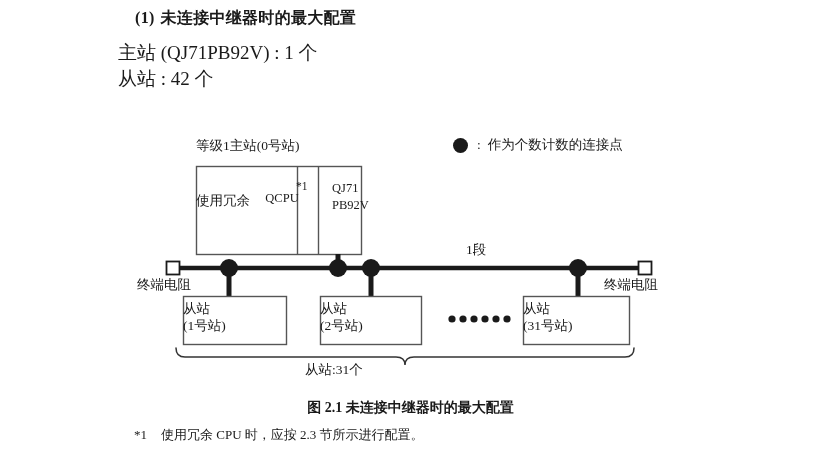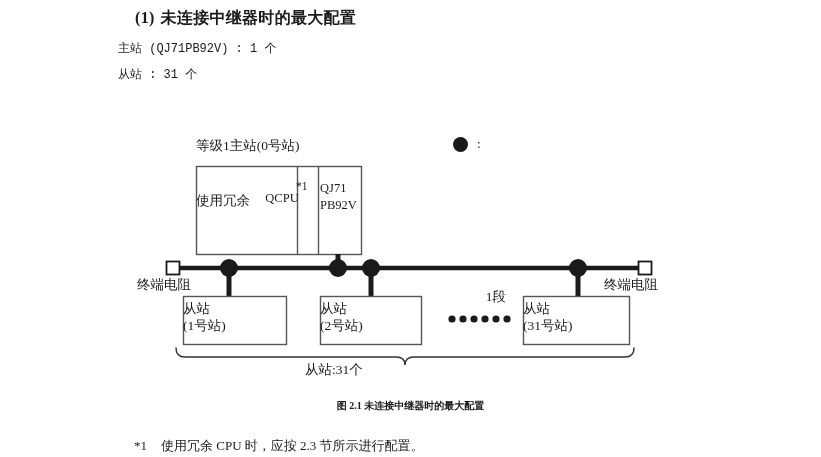--- a/index.html
+++ b/index.html
@@ -25,23 +25,22 @@
     font-weight: bold;
     letter-spacing: 0.3px;
     white-space: nowrap;
     margin-left: 47px;
   }
   .heading .num { margin-right: 6px; }
 
   .sub-line {
     position: absolute;
     left: 118px;
-    font-size: 12px;
-    white-space: nowrap;
-    font-family: Liberation Mono, monospace;
+    font-size: 19px;
+    white-space: nowrap;
   }
   .sub-line-1 { top: 40px; }
   .sub-line-2 { top: 66px; }
 
   
   .legend {
     position: absolute;
     left: 453px;
     top: 136px;
     display: flex;
@@ -75,65 +74,65 @@
     white-space: nowrap;
     line-height: 1.25;
     text-align: left;
   }
   .dlabel.small { font-size: 12.5px; }
 
   .lbl-master-title { left: 196px; top: 138px; width: 166px; }
   .lbl-power  { left: 196px; top: 193px; width: 101px; }
   .lbl-qcpu   { left: 262px; top: 191px; width: 40px; text-align: center; }
   .lbl-star1  { left: 296px; top: 179px; width: 22px; text-align: left; font-size: 11.5px;}
-  .lbl-qj71   { left: 320px; top: 180px; width: 44px; text-align: left; line-height: 1.35;}
+  .lbl-qj71   { left: 320px; top: 180px; width: 44px; text-align: left; line-height: 1.35; padding-left: 12px;}
 
   .lbl-term-l { left: 137px; top: 277px; width: 72px; }
   .lbl-term-r { left: 604px; top: 277px; width: 72px; }
-  .lbl-seg    { left: 466px; top: 242px; width: 40px; text-align: right; margin-top: 47px; }
+  .lbl-seg    { left: 466px; top: 242px; width: 40px; text-align: left; }
 
   .lbl-sl1 { left: 183px; top: 301px; width: 104px; }
   .lbl-sl2 { left: 320px; top: 301px; width: 102px; }
   .lbl-sl3 { left: 523px; top: 301px; width: 107px; }
 
   .lbl-brace { left: 305px; top: 362px; width: 200px; }
 
   
   .fig-caption {
     position: absolute;
     left: 0;
     top: 399px;
     width: 821px;
     text-align: center;
-    font-size: 10px;
+    font-size: 14px;
     font-weight: bold;
   }
   .footnote {
     position: absolute;
     left: 134px;
     top: 426px;
     font-size: 13px;
     white-space: nowrap;
-    margin-top: 11px;
   }
   .footnote .fn-mark { margin-right: 14px; }
 </style>
 </head>
 <body>
 
 <div class="heading">
   <span class="num">(1)</span><span>未连接中继器时的最大配置</span>
 </div>
 
 <div class="sub-line sub-line-1">主站 (QJ71PB92V) : 1 个</div>
-<div class="sub-line sub-line-2">从站 : 31 个</div>
+<div class="sub-line sub-line-2">从站 : 42 个</div>
 
 <div class="legend">
   <span class="legend-dot"></span>
   <span class="legend-colon">:</span>
+  <span>作为个数计数的连接点</span>
 </div>
 
 <svg id="diagram" viewBox="0 0 821 457" width="821" height="457" xmlns="http://www.w3.org/2000/svg">
 
   <rect x="196.5" y="166.5" width="165" height="88" fill="#ffffff" stroke="#555555" stroke-width="1.4"></rect>
 
   <line x1="297.5" y1="166.5" x2="297.5" y2="254.5" stroke="#555555" stroke-width="1.4"></line>
   <line x1="318.5" y1="166.5" x2="318.5" y2="254.5" stroke="#555555" stroke-width="1.4"></line>
 
   <line x1="338" y1="254" x2="338" y2="268" stroke="#1a1a1a" stroke-width="5"></line>

